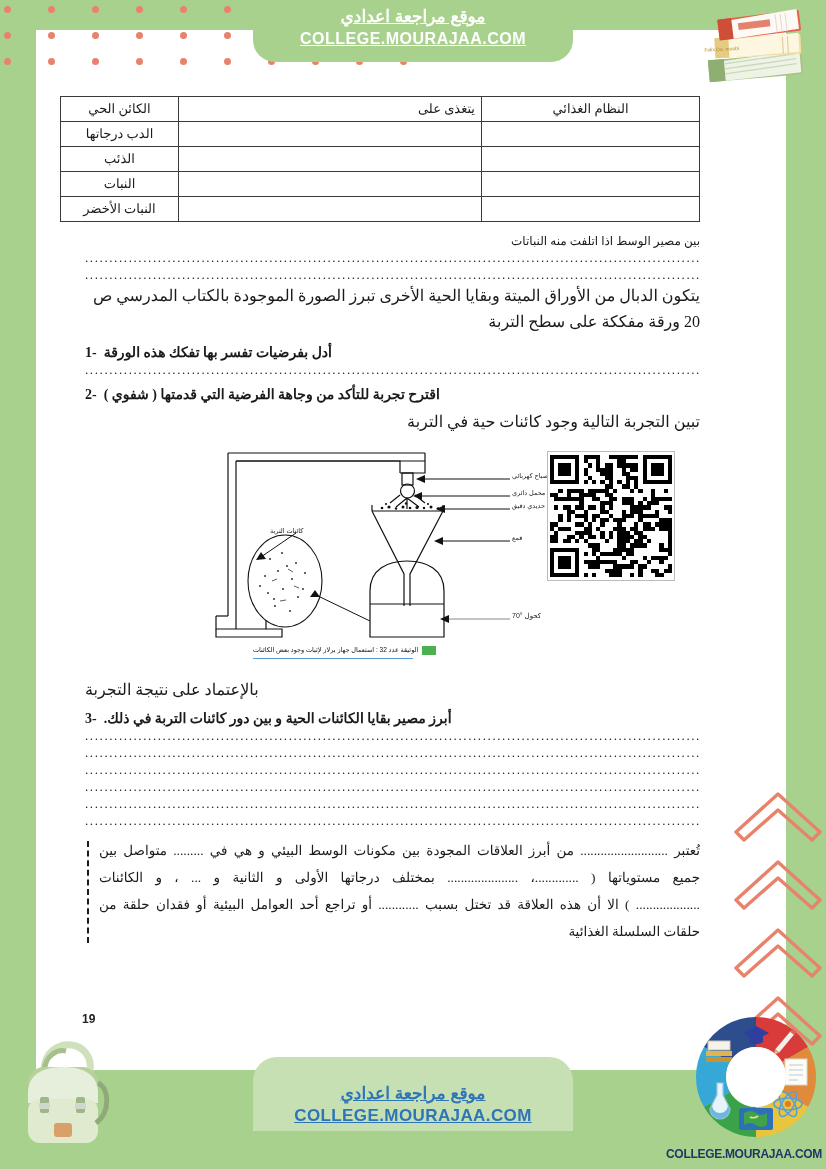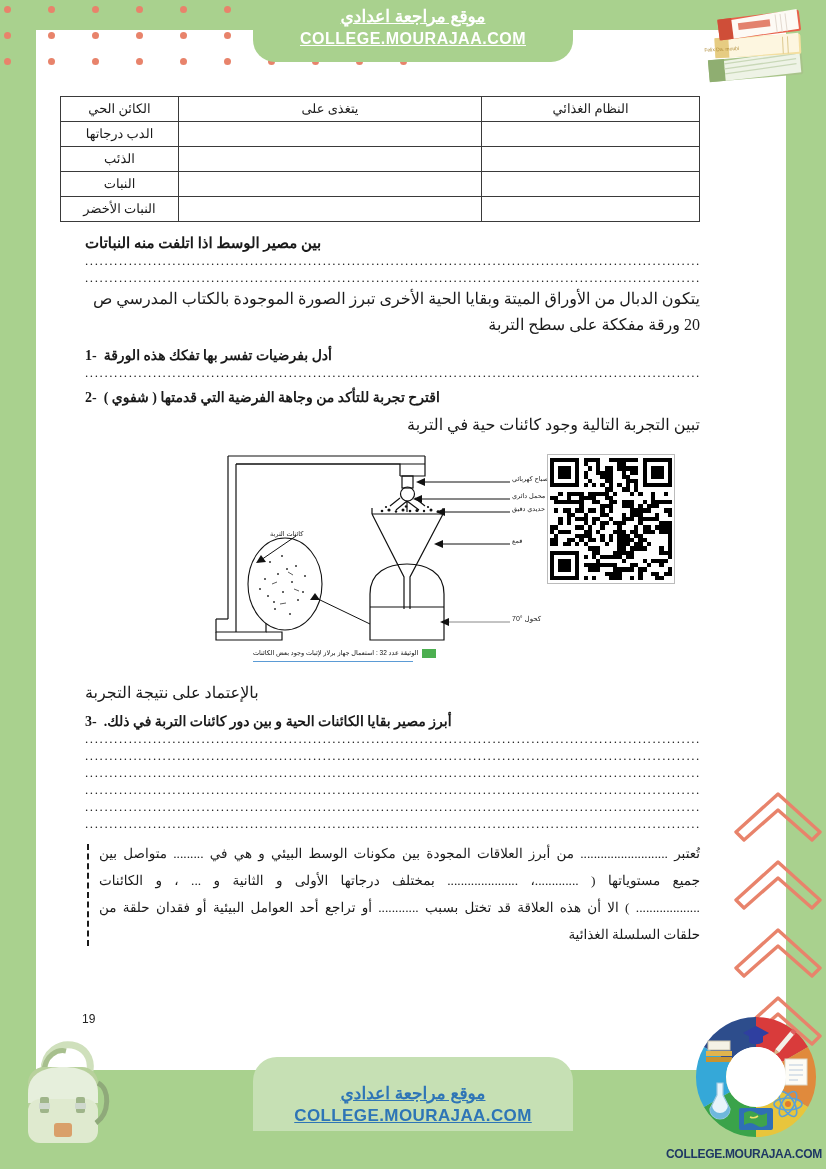--- a/index.html
+++ b/index.html
@@ -125,32 +125,32 @@
   table.grid td, table.grid th {
     border: 1px solid #3a3a3a;
     height: 22px;
     padding: 1px 6px;
     font-size: 13px;
     font-weight: normal;
     text-align: center;
     vertical-align: middle;
   }
   table.grid .col-a { width: 205px; }
-  table.grid .col-b { width: 290px; }
+  table.grid .col-b { width: 290px; text-align: right; }
   table.grid .col-c { width: 105px; }
   td.blank-nb { border: none; }
 
   .gap-s { height: 12px; }
   .gap-m { height: 8px; }
 
   .bold-q {
-    font-weight: bold;
-    font-size: 15px;
+    font-weight: normal;
+    font-size: 12px;
     margin: 0;
-    text-align: left;
+    text-align: right;
   }
 
   .para {
     font-size: 16px;
     line-height: 1.65;
     text-align: right;
     margin: 0;
   }
 
   .dotline {
@@ -249,20 +249,21 @@
   }
 
   .pagenum {
     position: absolute;
     left: 82px;
     top: 1012px;
     font-size: 12px;
     font-family: "Liberation Sans", sans-serif;
     color: #222;
     direction: ltr;
+    font-weight: bold;
   }
 
   
   .chevrons {
     position: absolute;
     right: 0;
     top: 790px;
     width: 100px;
     height: 265px;
     z-index: 3;

